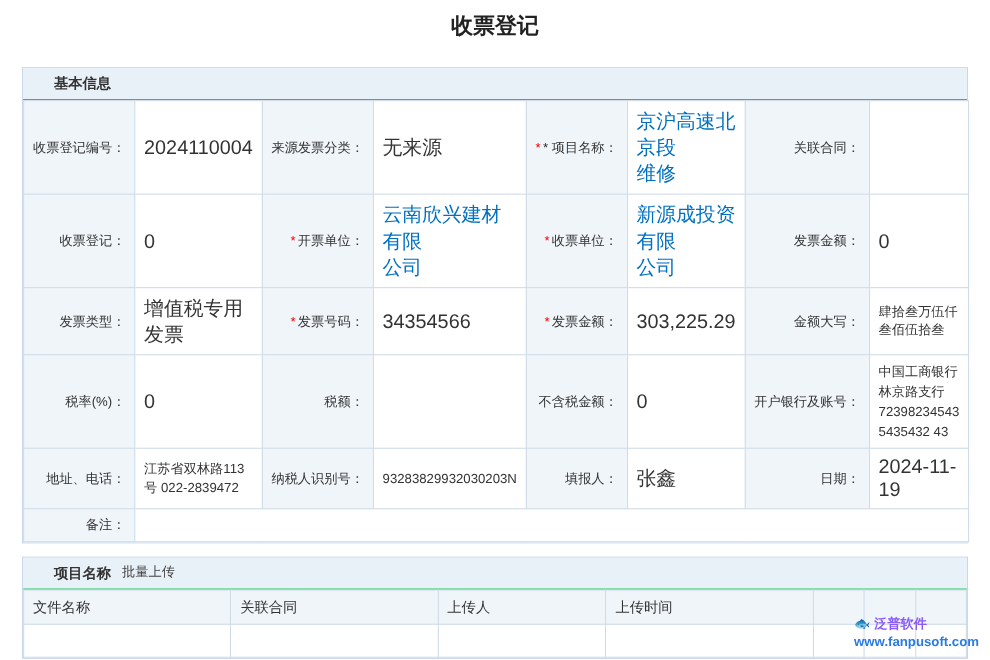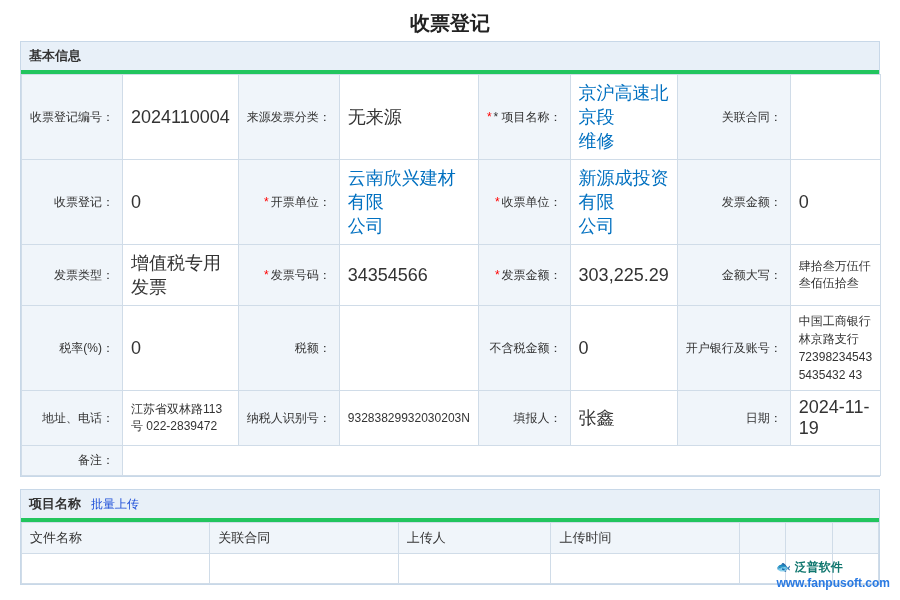--- a/index.html
+++ b/index.html
@@ -12,41 +12,41 @@
     .page-wrapper {
       width: 900px;
       min-height: 600px;
       background: #fff;
       padding: 10px 20px 20px 20px;
     }
     .page-title {
       text-align: center;
       font-size: 20px;
       font-weight: bold;
-      margin-bottom: 4px;
+      margin-bottom: 24px;
       color: #222;
     }
     .section {
       border: 1px solid #c8d8e8;
       margin-bottom: 12px;
     }
     .section-header {
       background: #e8f0f8;
-      border-bottom: 4px solid #22c55e;
-      padding: 5px 8px;
+      border-bottom: 1px solid #22c55e;
+      padding: 5px 28px;
       font-size: 13px;
       font-weight: bold;
       color: #333;
       display: flex;
-      align-items: flex-end;
+      align-items: flex-start;
       gap: 10px;
     }
     .section-header a {
       font-size: 12px;
-      color: #1d4ed8;
+      color: #404040;
       font-weight: normal;
       text-decoration: none;
       cursor: pointer;
     }
     .form-table {
       width: 100%;
       border-collapse: collapse;
     }
     .form-table td {
       border: 1px solid #d0dce8;
@@ -218,15 +218,15 @@
           <td></td>
           <td></td>
         </tr>
       </tbody>
     </table>
   </div>
 </div>
 
 <div class="watermark">
   <span>🐟</span>
-  <span style="color:#0f766e; font-weight:bold;margin-top:12px;">泛普软件</span><br>
+  <span style="color:#8b5cf6; font-weight:bold;margin-top:12px;">泛普软件</span><br>
   <span>www.fanpusoft.com</span>
 </div>
 
 </body></html>

